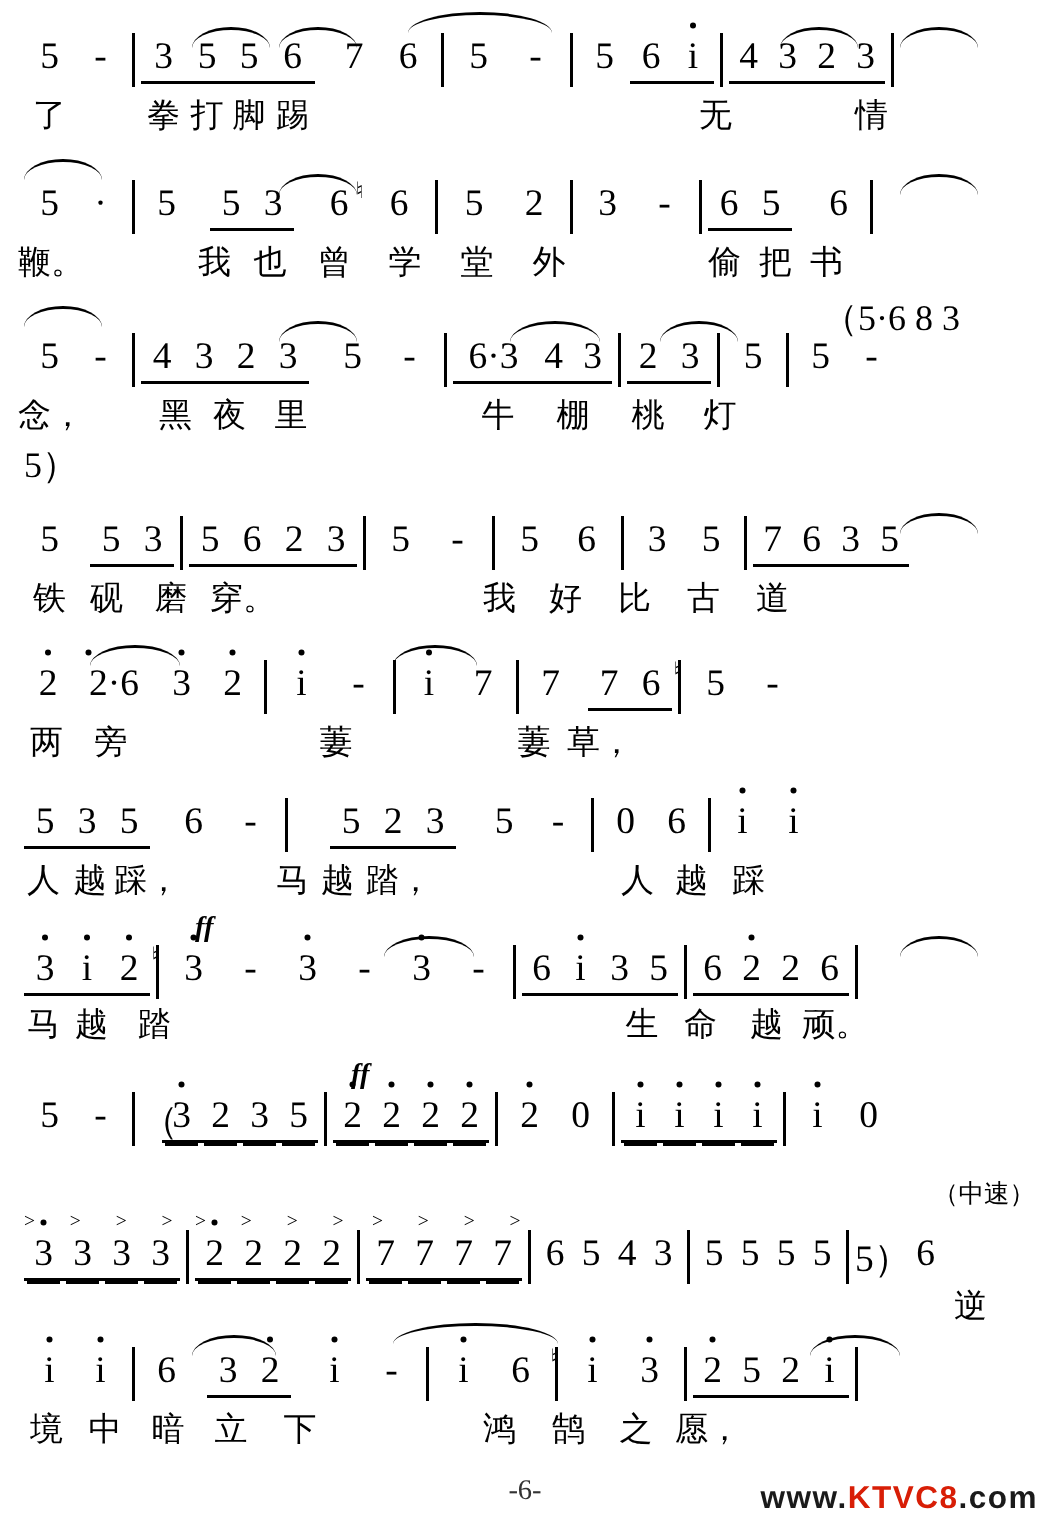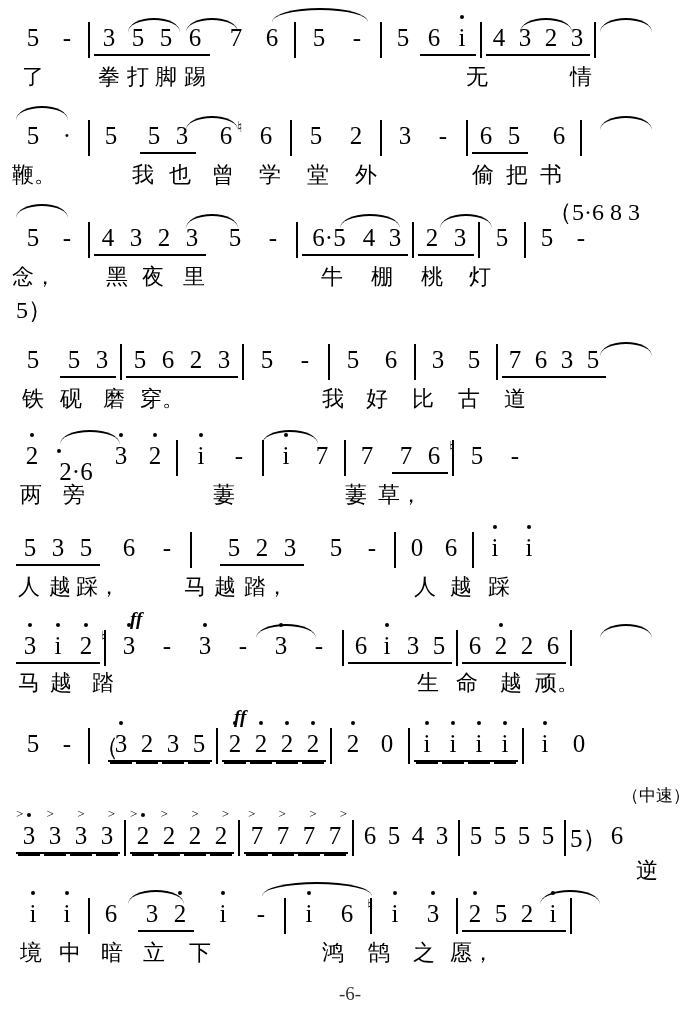--- a/index.html
+++ b/index.html
@@ -235,21 +235,21 @@
       <span class="cell" style="width:34px;margin-left:16px;">5</span>
       <span class="cell" style="width:34px;">-</span>
       <span class="barline"></span>
       <span class="cell beam1" style="width:28px;">4</span>
       <span class="cell beam1" style="width:28px;">3</span>
       <span class="cell beam1" style="width:28px;">2</span>
       <span class="cell beam1" style="width:28px;">3</span>
       <span class="cell" style="width:38px;margin-left:10px;">5</span>
       <span class="cell" style="width:38px;">-</span>
       <span class="barline"></span>
-      <span class="cell beam1" style="width:54px;">6·5</span>
+      <span class="cell beam1" style="width:54px;">6·3</span>
       <span class="cell beam1" style="width:26px;">4</span>
       <span class="cell beam1" style="width:26px;">3</span>
       <span class="barline"></span>
       <span class="cell beam1" style="width:28px;">2</span>
       <span class="cell beam1" style="width:28px;">3</span>
       <span class="barline"></span>
       <span class="cell" style="width:36px;">5</span>
       <span class="barline"></span>
       <span class="cell" style="width:34px;">5</span>
       <span class="cell" style="width:34px;">-</span>
@@ -312,21 +312,21 @@
       <span class="cell" style="width:46px;">道</span>
     </div>
   </div>
 
   <div class="system" style="height:92px;">
     <div class="slur" style="left:60px;top:12px;width:60px;"></div>
     <div class="slur" style="left:262px;top:12px;width:56px;"></div>
 
     <div class="row-notes" style="top:24px;">
       <span class="cell" style="width:32px;margin-left:16px;position:relative;"><span>2</span><span class="dot-above"></span></span>
-      <span class="cell" style="width:56px;position:relative;margin-top:16px;"><span>2·6</span><span class="dot-above" style="left:20%;"></span></span>
+      <span class="cell" style="width:56px;position:relative;"><span>2·6</span><span class="dot-above" style="left:20%;"></span></span>
       <span class="cell" style="width:34px;position:relative;"><span>3</span><span class="dot-above"></span></span>
       <span class="cell" style="width:34px;position:relative;"><span>2</span><span class="dot-above"></span></span>
       <span class="barline"></span>
       <span class="cell" style="width:38px;position:relative;"><span>i</span><span class="dot-above"></span></span>
       <span class="cell" style="width:38px;">-</span>
       <span class="barline"></span>
       <span class="cell" style="width:36px;position:relative;"><span>i</span><span class="dot-above"></span></span>
       <span class="cell" style="width:36px;">7</span>
       <span class="barline"></span>
       <span class="cell" style="width:34px;">7</span>
@@ -534,14 +534,17 @@
       <span class="cell" style="width:86px;"></span>
       <span class="cell" style="width:46px;">鸿</span>
       <span class="cell" style="width:46px;">鹄</span>
       <span class="cell" style="width:44px;">之</span>
       <span class="cell" style="width:52px;">愿，</span>
     </div>
   </div>
 
   <div class="pagenum">-6-</div>
 
+  <div class="watermark">
+    <span class="wm-dark">www.</span><span class="wm-red">KTVC8</span><span class="wm-dark">.com</span>
+  </div>
 
 </div>
 
 </body></html>

